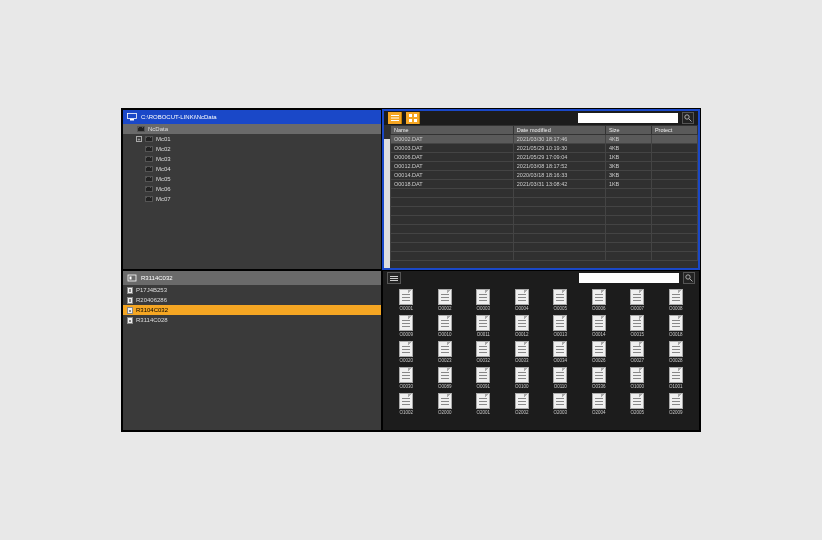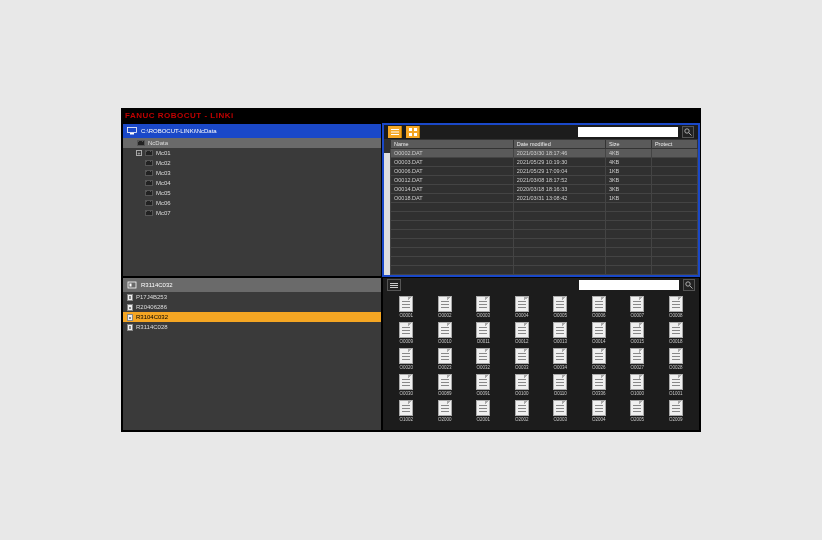--- a/index.html
+++ b/index.html
@@ -51,23 +51,20 @@
   
   .list-btn { width:14px; height:12px; background:#222; border:0.5px solid #555; display:flex; flex-direction:column; justify-content:center; gap:1px; padding:0 2px; }
   .list-btn span { height:1px; background:#ccc; }
   svg { display:block; }
 </style>
 </head>
 <body>
 
 <div class="frame">
 
-  <div class="titlebar">
-    <span>FANUC ROBOCUT - LINKi</span>
-  </div>
 
   <div class="quad">
 
     <div class="pane">
       <div class="hdr hdr-blue">
         <span class="hdr-icon">
           <svg width="10" height="8" viewBox="0 0 10 8">
               <rect x="0.5" y="0.5" width="9" height="5" fill="none" stroke="#fff" stroke-width="0.8"></rect>
               <rect x="3" y="6" width="4" height="1.5" fill="#fff"></rect>
             </svg>

